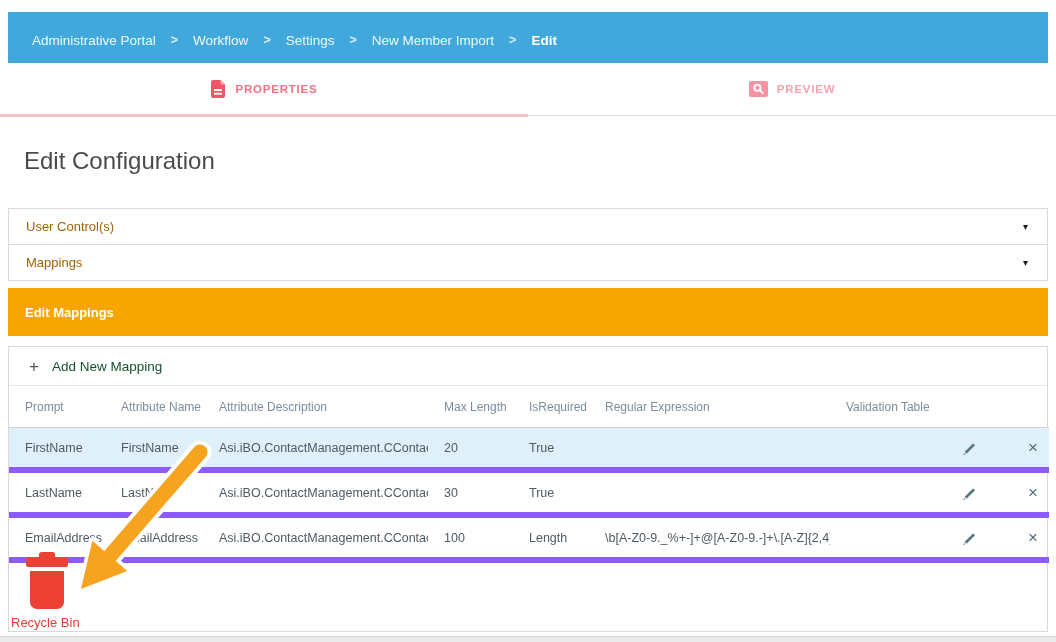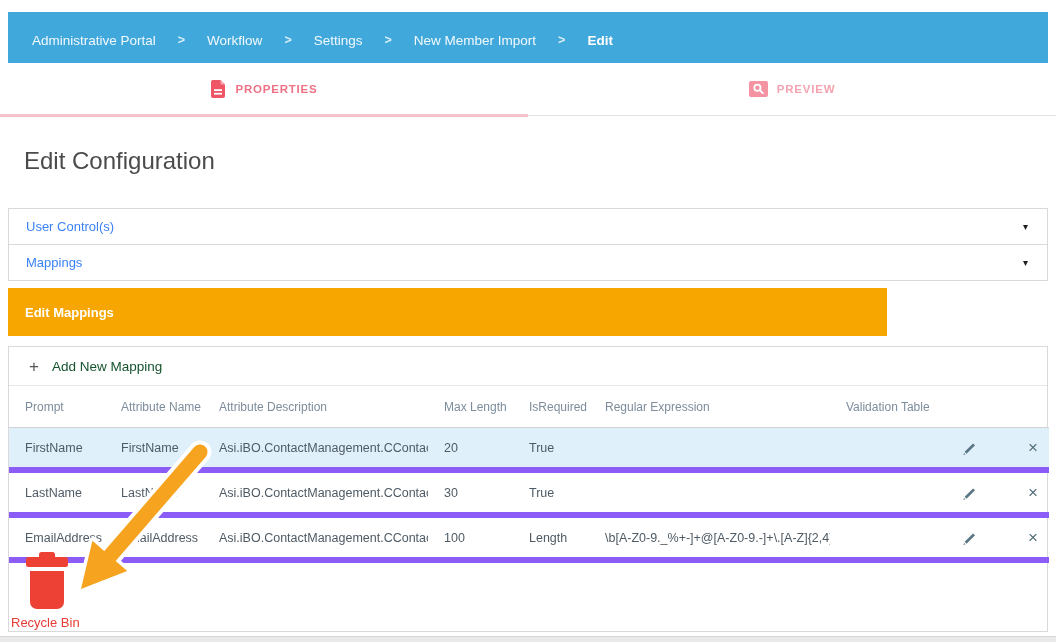--- a/index.html
+++ b/index.html
@@ -4,21 +4,21 @@
 <style>
   html,body{margin:0;padding:0}
   body{
     width:1056px;height:642px;position:relative;overflow:hidden;
     background:#fff;font-family:"Liberation Sans",sans-serif;
   }
   
   .topbar{
     position:absolute;left:8px;top:12px;width:1040px;height:56px;
     background:var(--topbar-blue,#41a8dc);
-    display:flex;align-items:center;gap:22px;
+    display:flex;align-items:center;gap:15px;
     padding-left:24px;box-sizing:border-box;
   }
   .crumb{color:rgba(255,255,255,.93);font-size:13.5px;cursor:pointer;white-space:nowrap}
   .crumb.current{color:#fff;font-weight:bold;cursor:default}
   .sep{color:rgba(255,255,255,.8);font-size:12.5px;font-weight:bold}
 
   
   .tabs{
     position:absolute;left:0;top:63px;width:1056px;height:52px;
     display:flex;border-bottom:1px solid #e2e2e2;background:#fff;
@@ -37,26 +37,26 @@
 
   
   .acc{
     position:absolute;left:8px;width:1040px;height:37px;
     border:1px solid #d9d9d9;box-sizing:border-box;background:#fff;
     display:flex;align-items:center;justify-content:space-between;
     padding:0 19px 0 17px;cursor:pointer;
   }
   #acc1{top:208px}
   #acc2{top:244px}
-  .acc-label{font-size:13px;color:#3b82f6}
+  .acc-label{font-size:13px;color:#a16207}
   .caret{font-size:10px;color:#1d1d1d}
 
   
   .banner{
-    position:absolute;left:8px;top:288px;width:879px;height:48px;
+    position:absolute;left:8px;top:288px;width:1040px;height:48px;
     background:var(--banner-orange,#f7a600);
     display:flex;align-items:center;padding-left:17px;box-sizing:border-box;
   }
   .banner-label{color:#fff;font-weight:bold;font-size:13px}
 
   
   .tablebox{
     position:absolute;left:8px;top:346px;width:1040px;height:286px;
     border:1px solid #d9d9d9;box-sizing:border-box;background:#fff;
   }

